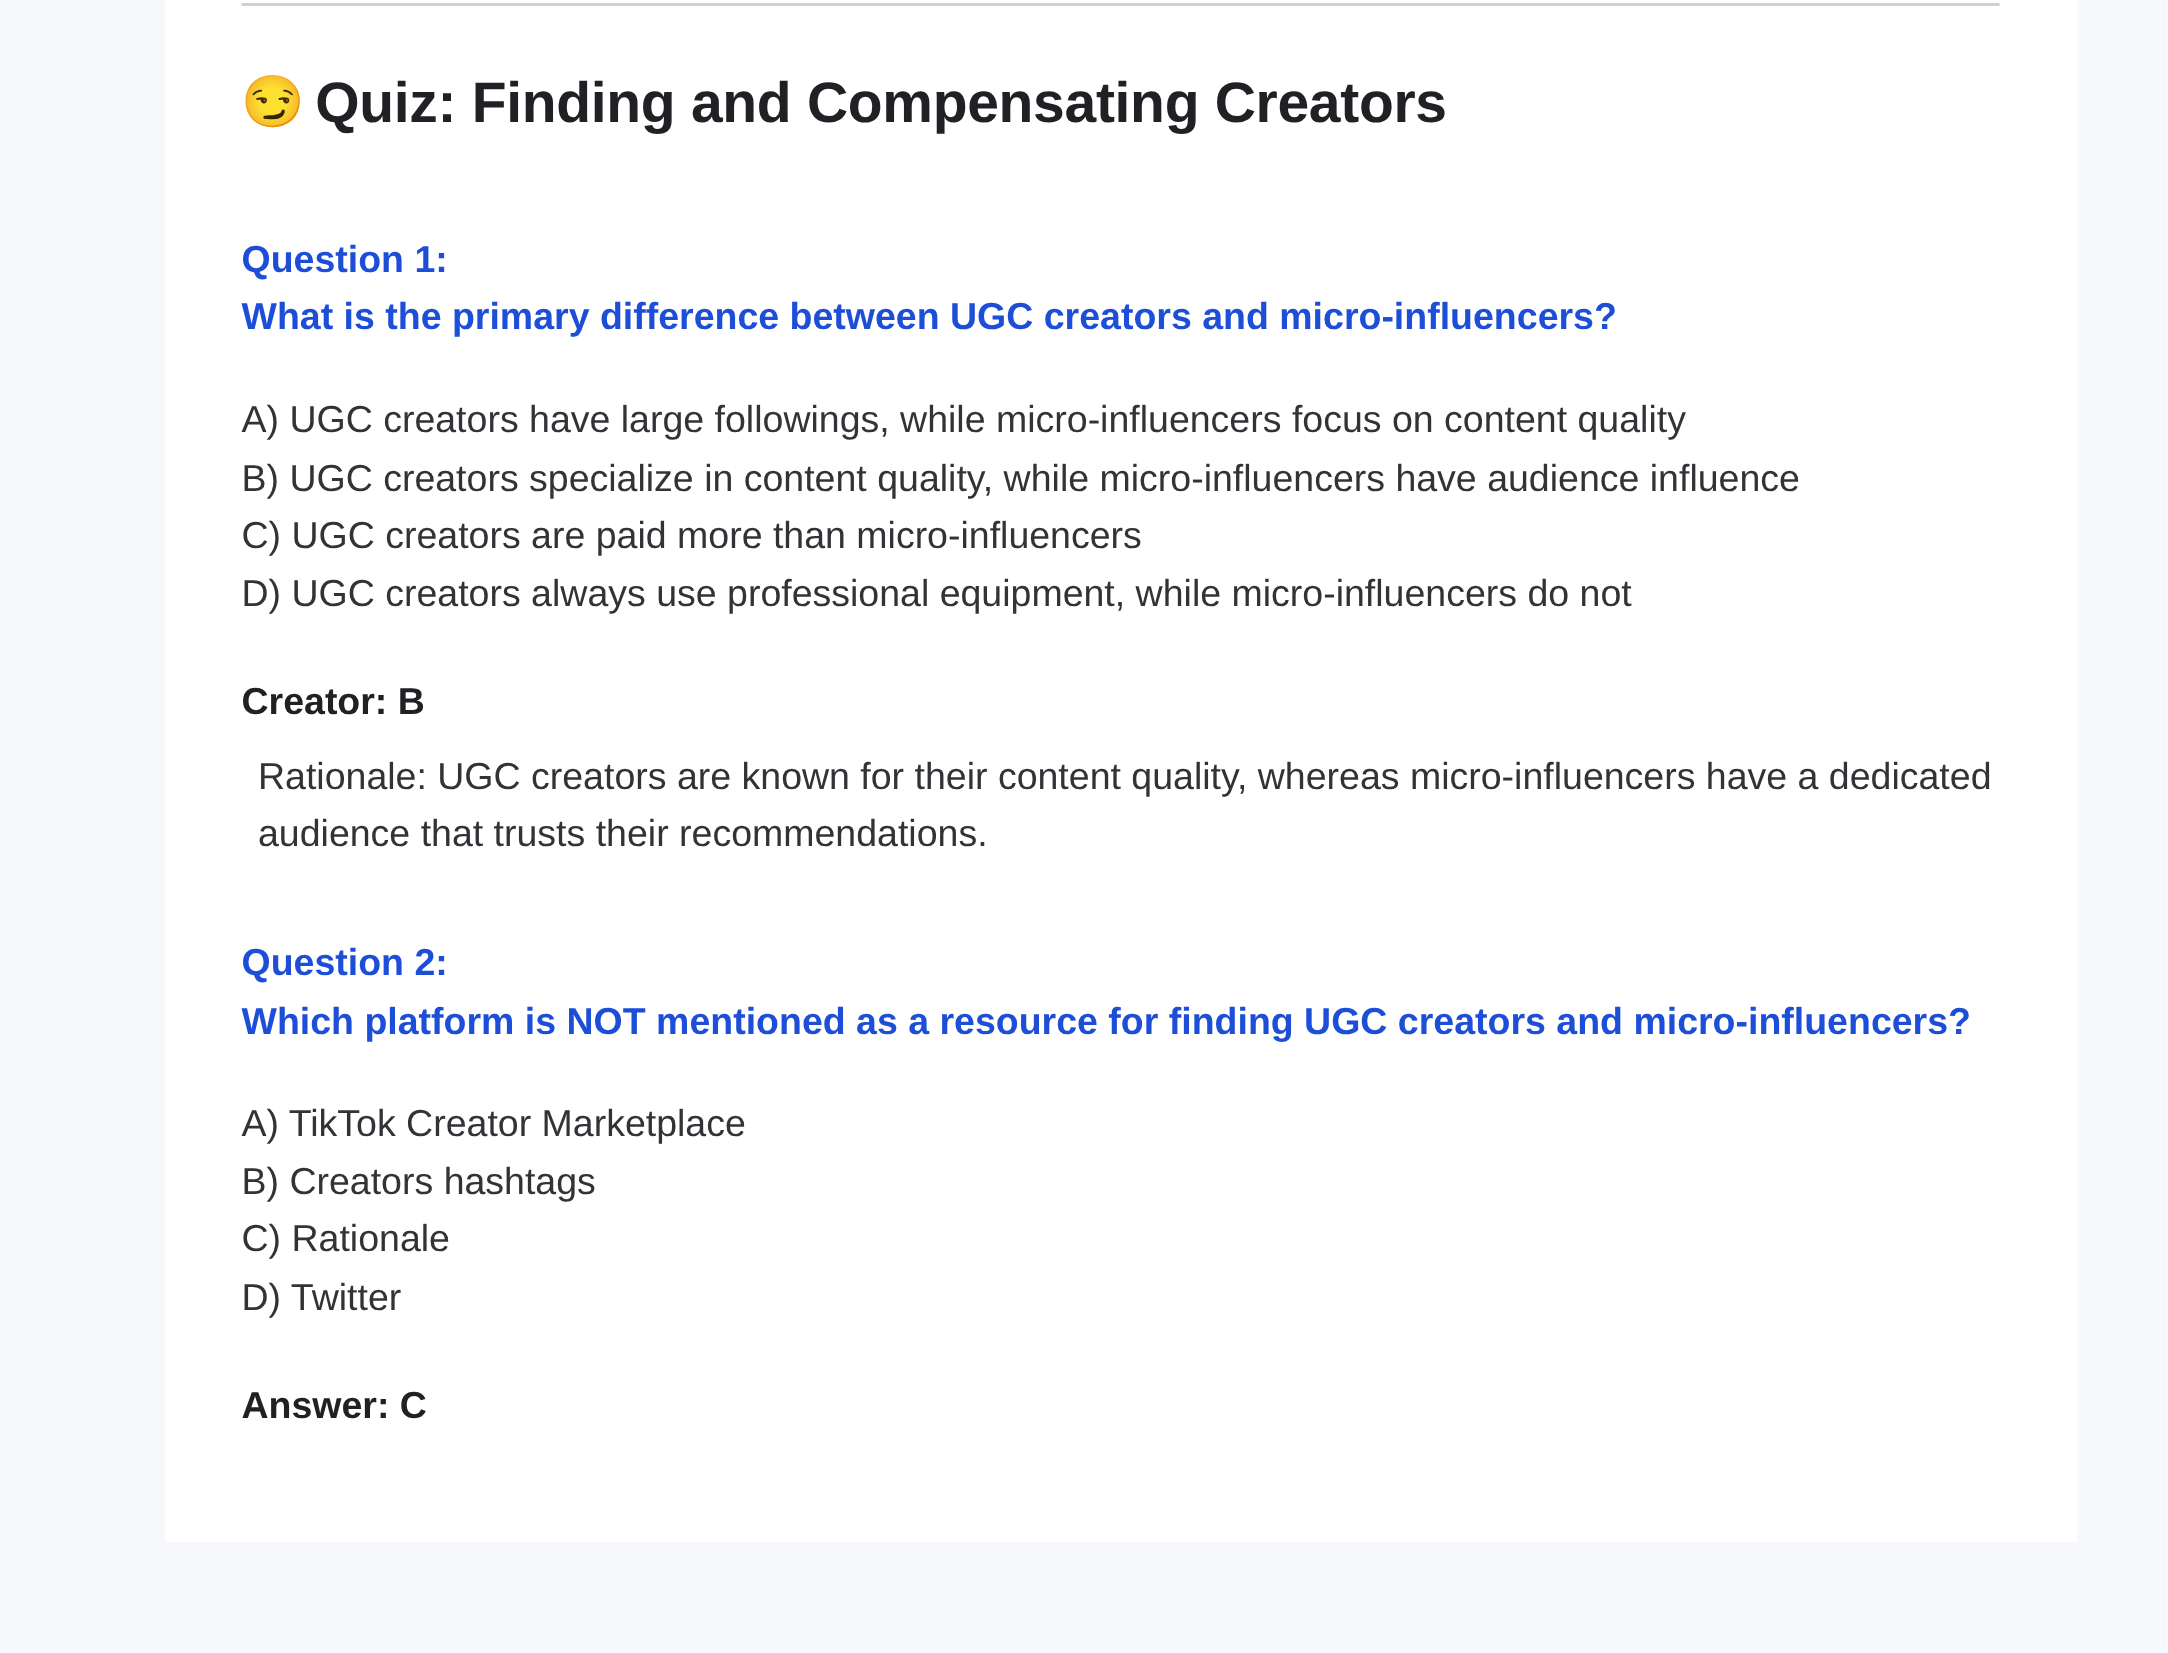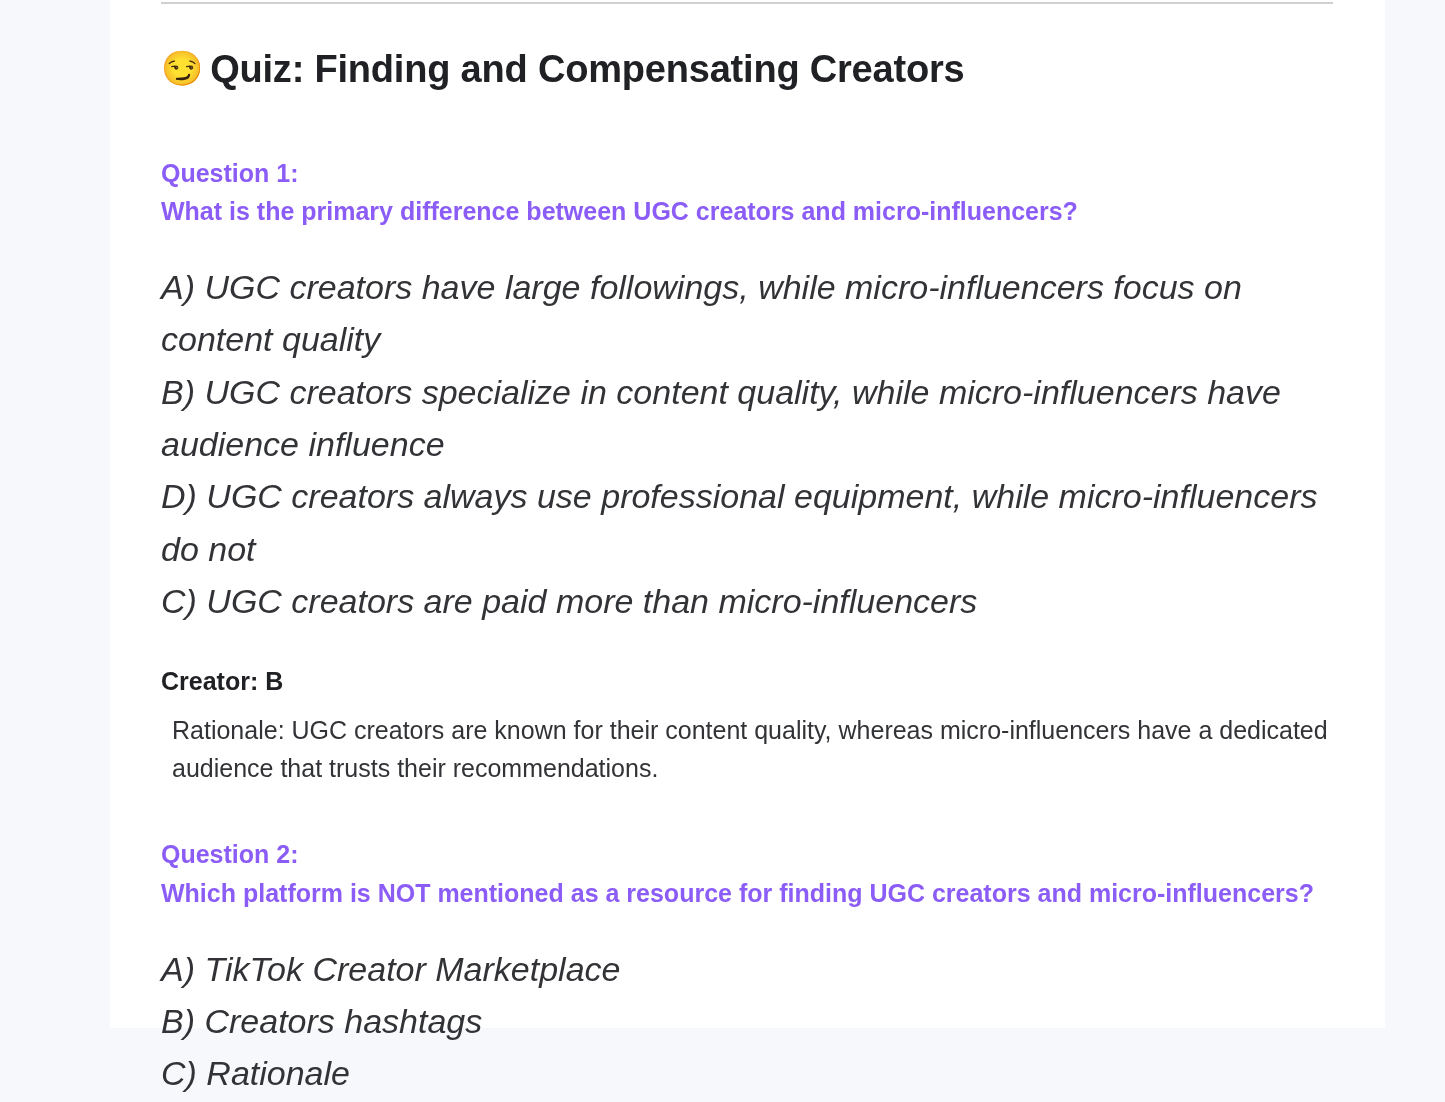--- a/index.html
+++ b/index.html
@@ -69,35 +69,34 @@
   .q-block.second {
     margin-top: 48px;
   }
 
   .q-label,
   .q-text {
     margin: 0;
     font-size: 25px;
     font-weight: bold;
     line-height: 1.55;
-    color: #8b5cf6;
+    color: #1d4ed8;
   }
 
   .options {
     margin: 0;
     padding: 0;
     list-style: none;
     margin-top: 30px;
   }
   .options li {
-    font-size: 34px;
+    font-size: 25px;
     font-weight: normal;
     line-height: 1.54;
     color: #323336;
-    font-style: italic;
   }
 
   .answer-block {
     margin-top: 34px;
   }
   .answer-line {
     margin: 0;
     font-size: 25px;
     font-weight: bold;
     line-height: 1.55;
@@ -125,22 +124,22 @@
         <span class="title-emoji">😏</span><span>Quiz: Finding and Compensating Creators</span>
       </h1>
 
       <div class="q-block">
         <p class="q-label">Question 1:</p>
         <p class="q-text">What is the primary difference between UGC creators and micro-influencers?</p>
 
         <ul class="options">
           <li>A) UGC creators have large followings, while micro-influencers focus on content quality</li>
           <li>B) UGC creators specialize in content quality, while micro-influencers have audience influence</li>
+          <li>C) UGC creators are paid more than micro-influencers</li>
           <li>D) UGC creators always use professional equipment, while micro-influencers do not</li>
-          <li>C) UGC creators are paid more than micro-influencers</li>
         </ul>
 
         <div class="answer-block">
           <p class="answer-line">Creator: B</p>
           <p class="rationale-line">Rationale: UGC creators are known for their content quality, whereas micro-influencers have a dedicated audience that trusts their recommendations.</p>
         </div>
       </div>
 
       <div class="q-block second">
         <p class="q-label">Question 2:</p>

